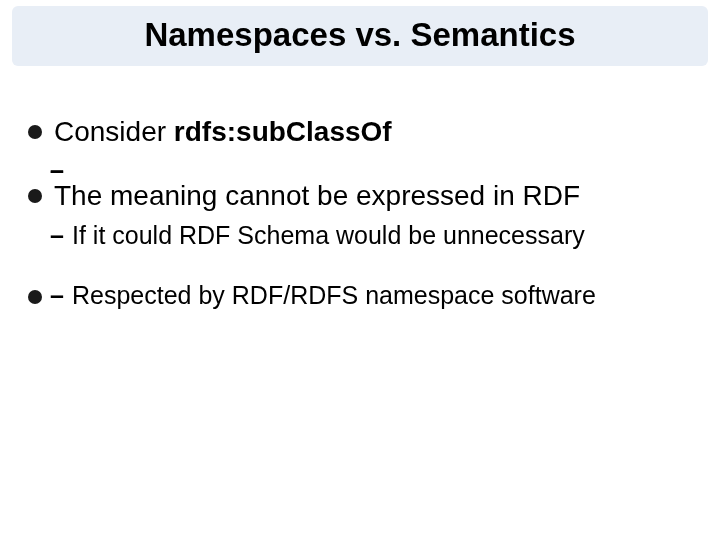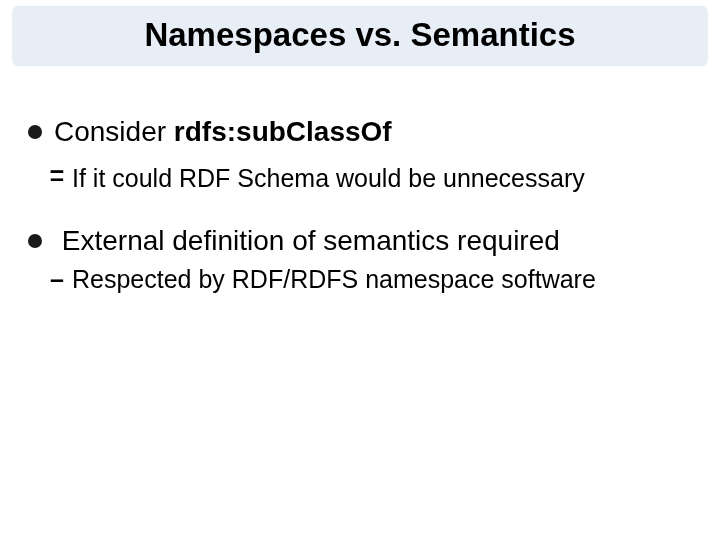--- a/index.html
+++ b/index.html
@@ -90,30 +90,34 @@
       </div>
       <div class="lvl2">
         <span class="dash">–</span>
       </div>
       <div class="lvl2">
         <span class="dash">–</span>
       </div>
     </div>
 
     <div class="group">
+      <div class="lvl1">
+        <span class="dot"></span>
+        <span class="t1">The meaning cannot be expressed in RDF</span><span class="bold"></span>
+      </div>
       <div class="lvl2">
         <span class="dash">–</span>
         <span>If it could RDF Schema would be unnecessary</span>
       </div>
     </div>
 
     <div class="group">
       <div class="lvl1">
         <span class="dot"></span>
-        <span class="t1"> External definition of semantics required</span><span class="bold"></span>
+        <span class="bold"></span>
       </div>
       <div class="lvl2">
         <span class="dash">–</span>
         <span>Respected by RDF/RDFS namespace software</span>
       </div>
     </div>
 
   </div>
 
 </div>

